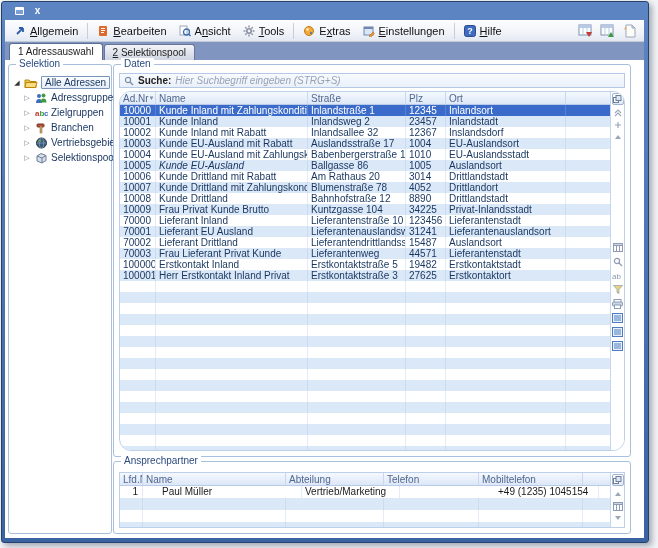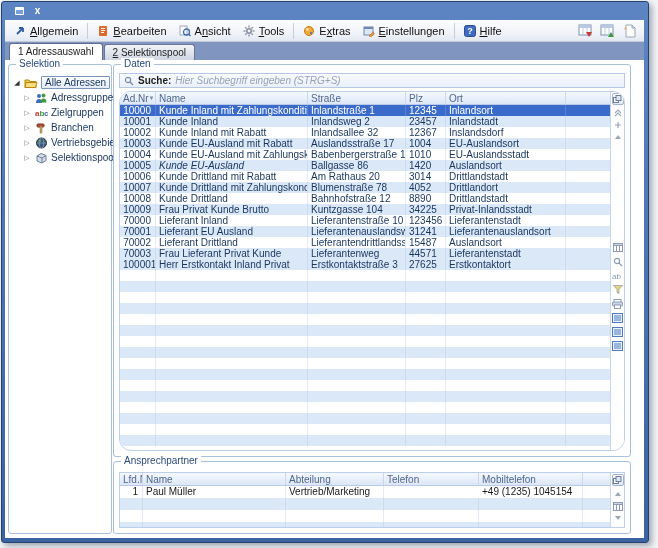--- a/index.html
+++ b/index.html
@@ -378,21 +378,21 @@
                     <div class="gcell" style="flex: 0 0 152px; width: 152px;">Kunde EU-Ausland mit Zahlungskondtionen</div>
                     <div class="gcell" style="flex: 0 0 98px; width: 98px;">Babenbergerstraße 125</div>
                     <div class="gcell" style="flex: 0 0 40px; width: 40px;">1010</div>
                     <div class="gcell" style="flex: 0 0 120px; width: 120px;">EU-Auslandsstadt</div>
                     <div class="gcell filler"></div>
                   </div>
                   <div class="grow alt">
                     <div class="gcell num" style="flex: 0 0 36px; width: 36px;">10005</div>
                     <div class="gcell" style="flex: 0 0 152px; width: 152px; font-style: italic;">Kunde EU-Ausland</div>
                     <div class="gcell" style="flex: 0 0 98px; width: 98px;">Ballgasse 86</div>
-                    <div class="gcell" style="flex: 0 0 40px; width: 40px;">1420</div>
+                    <div class="gcell" style="flex: 0 0 40px; width: 40px;">1005</div>
                     <div class="gcell" style="flex: 0 0 120px; width: 120px;">Auslandsort</div>
                     <div class="gcell filler"></div>
                   </div>
                   <div class="grow">
                     <div class="gcell num" style="flex: 0 0 36px; width: 36px;">10006</div>
                     <div class="gcell" style="flex: 0 0 152px; width: 152px;">Kunde Drittland mit Rabatt</div>
                     <div class="gcell" style="flex: 0 0 98px; width: 98px;">Am Rathaus 20</div>
                     <div class="gcell" style="flex: 0 0 40px; width: 40px;">3014</div>
                     <div class="gcell" style="flex: 0 0 120px; width: 120px;">Drittlandstadt</div>
                     <div class="gcell filler"></div>
@@ -444,20 +444,28 @@
                     <div class="gcell" style="flex: 0 0 40px; width: 40px;">15487</div>
                     <div class="gcell" style="flex: 0 0 120px; width: 120px;">Auslandsort</div>
                     <div class="gcell filler"></div>
                   </div>
                   <div class="grow alt">
                     <div class="gcell num" style="flex: 0 0 36px; width: 36px;">70003</div>
                     <div class="gcell" style="flex: 0 0 152px; width: 152px;">Frau Lieferant Privat Kunde</div>
                     <div class="gcell" style="flex: 0 0 98px; width: 98px;">Lieferantenweg</div>
                     <div class="gcell" style="flex: 0 0 40px; width: 40px;">44571</div>
                     <div class="gcell" style="flex: 0 0 120px; width: 120px;">Lieferantenstadt</div>
+                    <div class="gcell filler"></div>
+                  </div>
+                  <div class="grow">
+                    <div class="gcell num" style="flex: 0 0 36px; width: 36px;">100000</div>
+                    <div class="gcell" style="flex: 0 0 152px; width: 152px;">Erstkontakt Inland</div>
+                    <div class="gcell" style="flex: 0 0 98px; width: 98px;">Erstkontaktstraße 5</div>
+                    <div class="gcell" style="flex: 0 0 40px; width: 40px;">19482</div>
+                    <div class="gcell" style="flex: 0 0 120px; width: 120px;">Erstkontaktstadt</div>
                     <div class="gcell filler"></div>
                   </div>
                   <div class="grow alt">
                     <div class="gcell num" style="flex: 0 0 36px; width: 36px;">100001</div>
                     <div class="gcell" style="flex: 0 0 152px; width: 152px;">Herr Erstkontakt Inland Privat</div>
                     <div class="gcell" style="flex: 0 0 98px; width: 98px;">Erstkontaktstraße 3</div>
                     <div class="gcell" style="flex: 0 0 40px; width: 40px;">27625</div>
                     <div class="gcell" style="flex: 0 0 120px; width: 120px;">Erstkontaktort</div>
                     <div class="gcell filler"></div>
                   </div>
@@ -720,21 +728,21 @@
                     <span>Telefon</span>
                   </div>
                   <div class="hcell" style="width: 104px; flex: 0 0 104px;">
                     <span>Mobiltelefon</span>
                   </div>
                   <div class="hcell filler"></div>
                 </div>
                 <div class="grid-body">
                   <div class="grow">
                     <div class="gcell num" style="flex: 0 0 23px; width: 23px;">1</div>
-                    <div class="gcell" style="flex: 0 0 143px; width: 143px;">Paul Müller</div>
+                    <div class="gcell" style="flex: 0 0 143px; width: 143px; margin-left: 16px;">Paul Müller</div>
                     <div class="gcell" style="flex: 0 0 98px; width: 98px;">Vertrieb/Marketing</div>
                     <div class="gcell" style="flex: 0 0 95px; width: 95px; margin-top: 47px;">+49 (1234) 56789-01</div>
                     <div class="gcell" style="flex: 0 0 104px; width: 104px;">+49 (1235) 1045154</div>
                     <div class="gcell filler"></div>
                   </div>
                   <div class="grow alt">
                     <div class="gcell num" style="flex: 0 0 23px; width: 23px;"></div>
                     <div class="gcell" style="flex: 0 0 143px; width: 143px;"></div>
                     <div class="gcell" style="flex: 0 0 98px; width: 98px;"></div>
                     <div class="gcell" style="flex: 0 0 95px; width: 95px;"></div>

